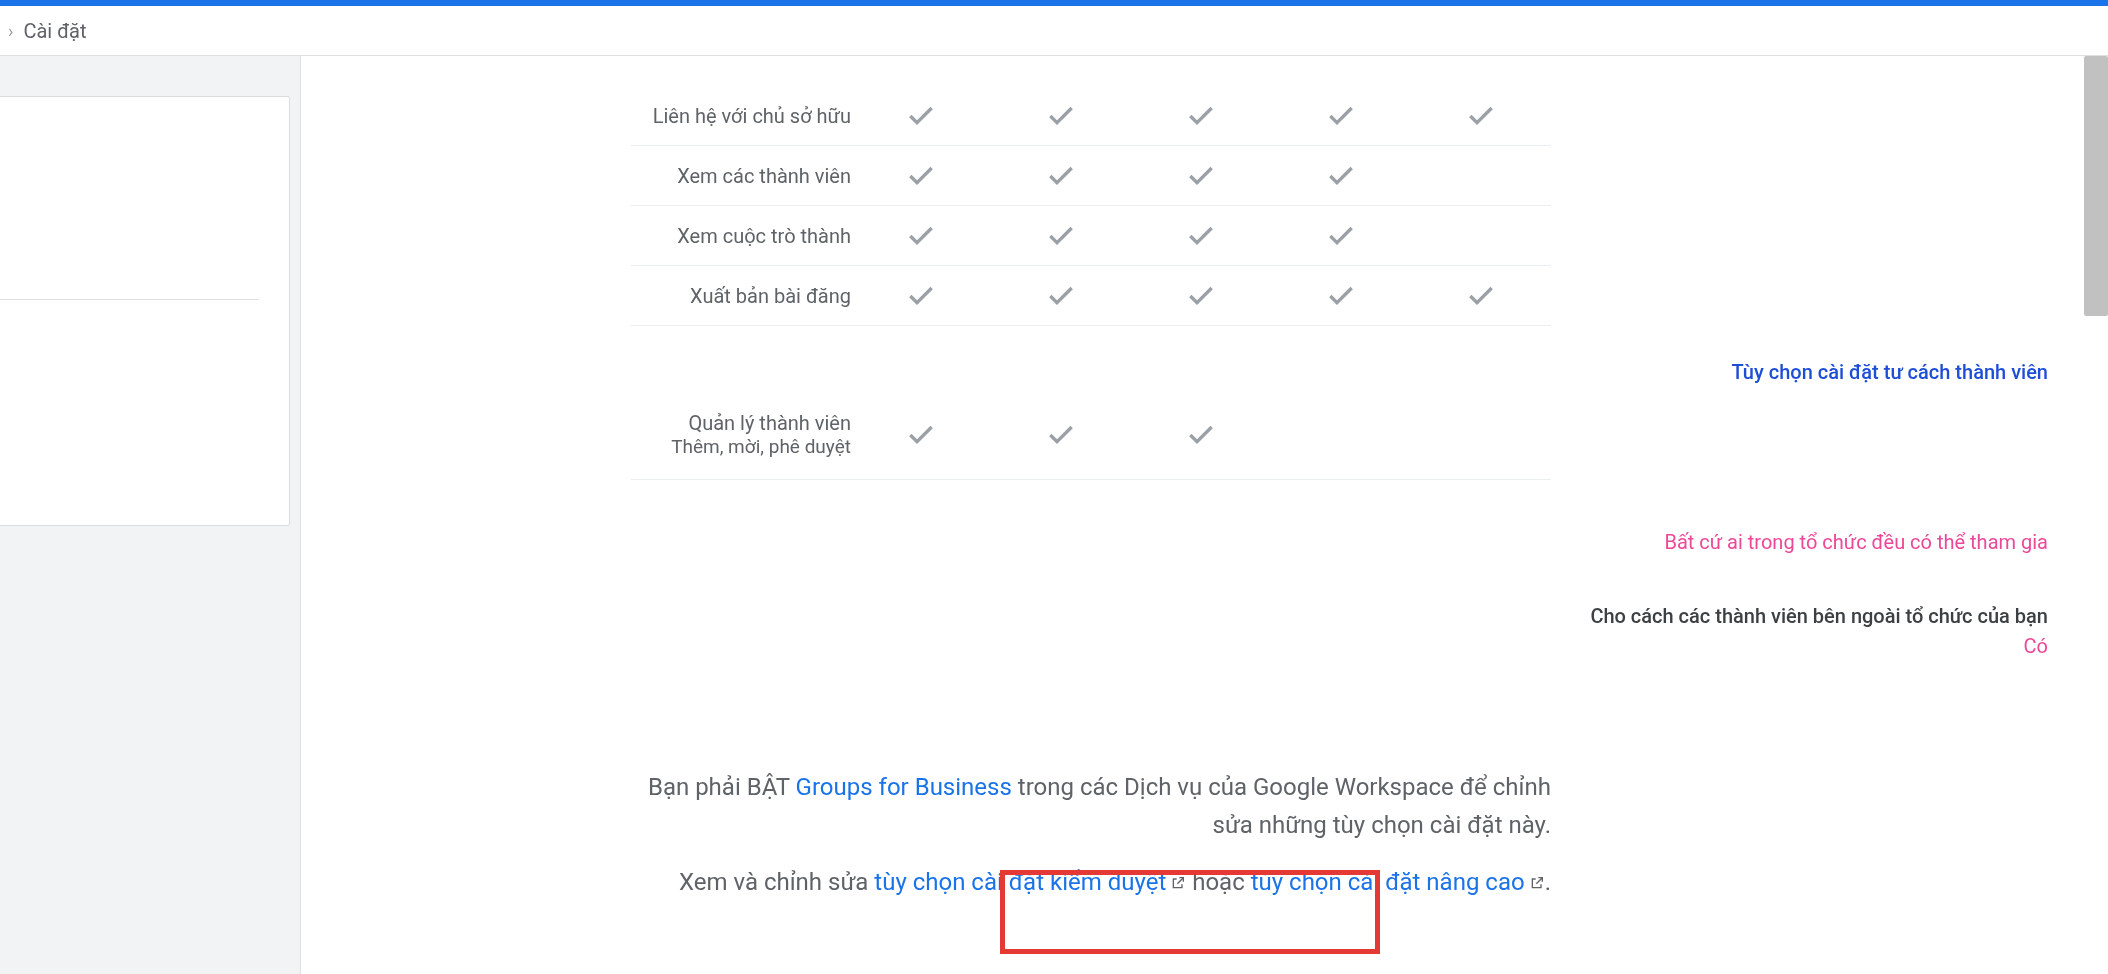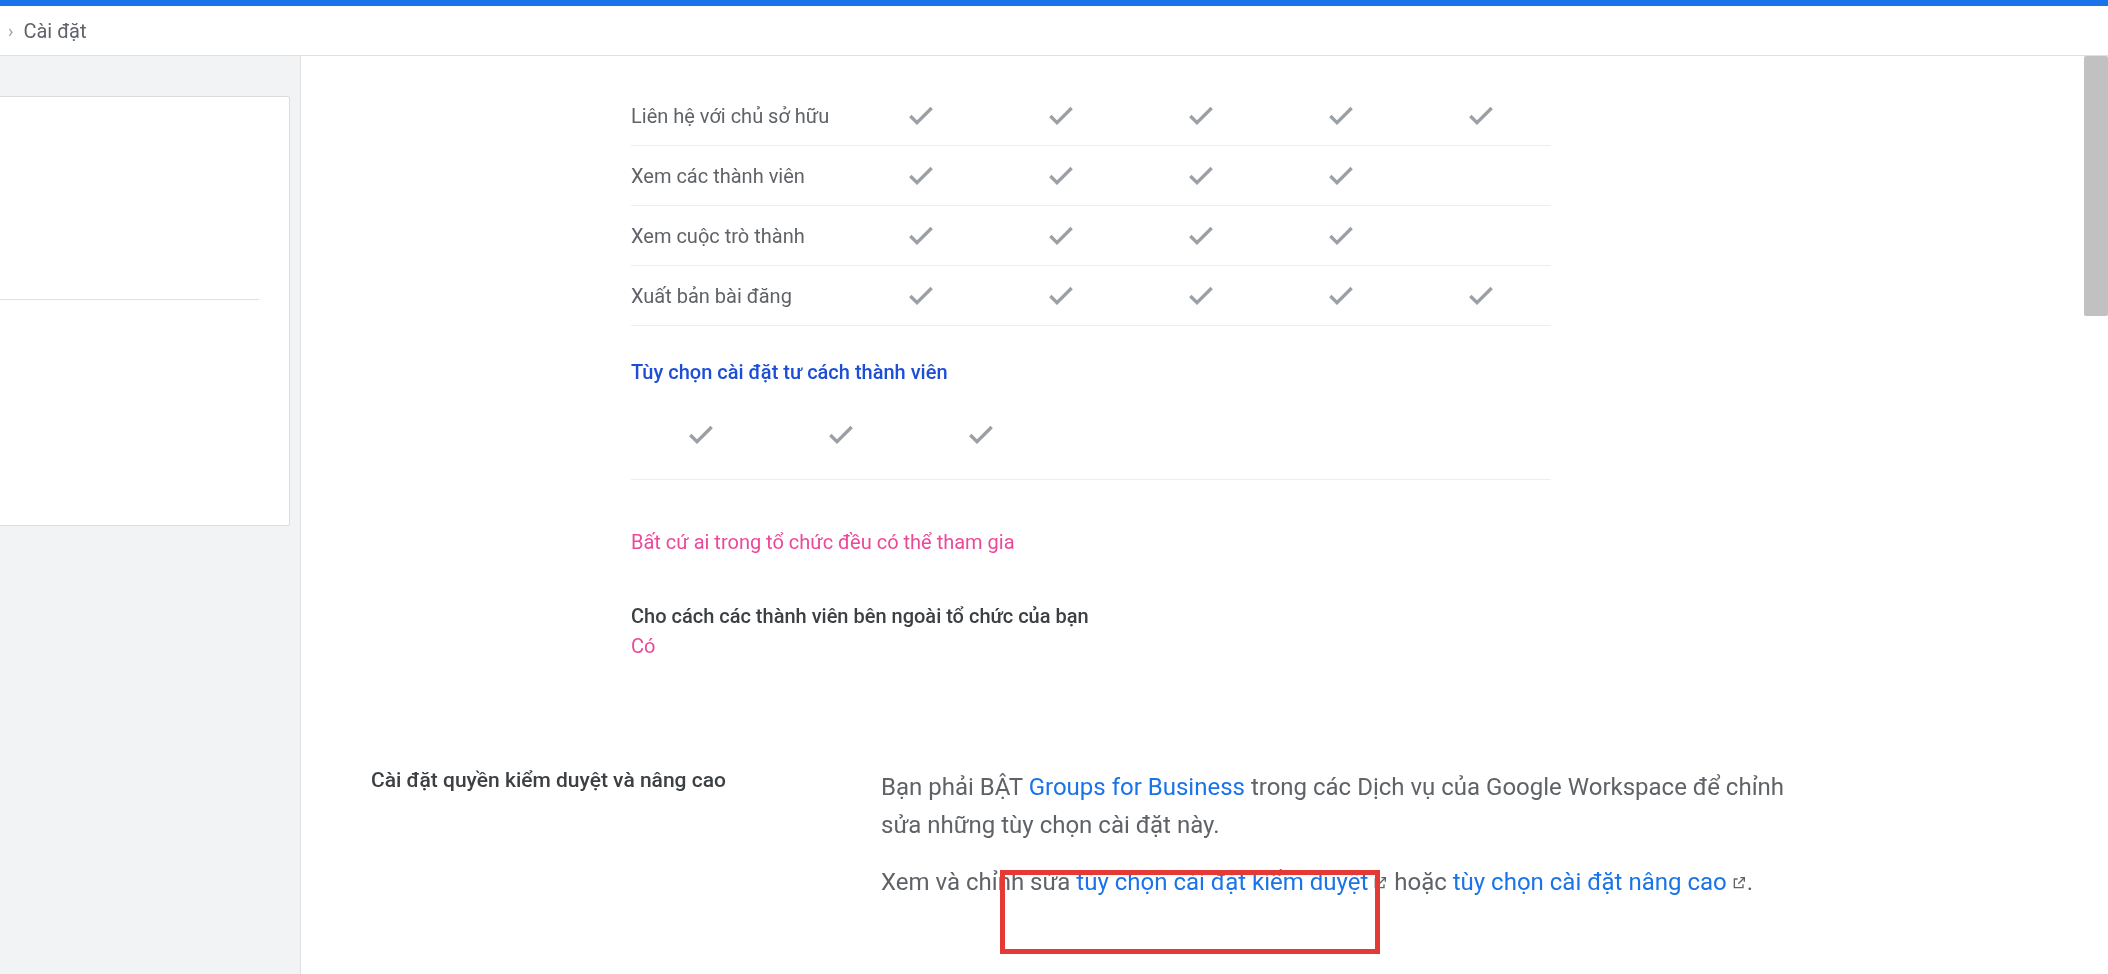--- a/index.html
+++ b/index.html
@@ -5,21 +5,21 @@
   * { box-sizing: border-box; margin: 0; padding: 0; }
   html, body { width: 2108px; height: 974px; font-family: Roboto, Arial, sans-serif; background: #f1f3f4; color: #3c4043; overflow: hidden; }
   .top-accent { height: 6px; background: #1a73e8; width: 100%; }
   .breadcrumb-bar { height: 50px; background: #fff; display: flex; align-items: center; padding-left: 8px; font-size: 20px; color: #5f6368; border-bottom: 1px solid #e0e0e0; }
   .breadcrumb-bar .chev { color: #9aa0a6; margin-right: 10px; font-size: 18px; }
   .workspace { display: flex; height: calc(100% - 56px); }
   .sidebar-col { width: 300px; flex: 0 0 300px; position: relative; background: #f1f3f4; }
   .sidebar-card { position: absolute; top: 40px; left: -70px; width: 360px; background: #fff; border: 1px solid #dadce0; border-radius: 2px; padding: 40px 30px; min-height: 430px; }
   .sidebar-card .nh { font-size: 36px; color: #3c4043; margin-top: 40px; letter-spacing: 0.2px; }
   .sidebar-card .divider { height: 1px; background: #e0e0e0; margin-top: 80px; }
-  .main-col { flex: 1; background: #fff; border-left: 1px solid #e0e0e0; position: relative; padding: 30px 60px 30px 50px; overflow: hidden; }
+  .main-col { flex: 1; background: #fff; border-left: 1px solid #e0e0e0; position: relative; padding: 30px 60px 30px 50px; overflow: hidden; text-align: right; }
   .scroll-thumb { position: absolute; right: 0; top: 0; width: 24px; height: 260px; background: #c1c1c1; border-radius: 2px; }
   .content-wrap { margin-left: 280px; }
   .perm-table { width: 100%; }
   .perm-row { display: flex; align-items: center; height: 60px; border-bottom: 1px solid #eceff1; width: 920px; }
   .perm-label { width: 300px; font-size: 20px; color: #5f6368; }
   .perm-checks { display: flex; flex: 1; }
   .perm-checks span { width: 140px; display: flex; justify-content: center; }
   .check-icon svg { width: 32px; height: 32px; stroke: #9aa0a6; stroke-width: 2.5; fill: none; }
   .section-title { font-size: 20px; font-weight: 500; color: #1d4ed8; margin-top: 34px; margin-bottom: 6px; }
   .perm-row.tall { height: 90px; }
@@ -175,20 +175,24 @@
                 <svg viewBox="0 0 24 24">
                   <polyline points="4 12 9 17 20 6"></polyline>
                 </svg>
               </span>
           </div>
         </div>
 
         <div class="section-title">Tùy chọn cài đặt tư cách thành viên</div>
 
         <div class="perm-row tall">
+          <div class="perm-label">
+            <span>Quản lý thành viên</span>
+            <span class="sub">Thêm, mời, phê duyệt</span>
+          </div>
           <div class="perm-checks">
             <span class="check-icon">
                 <svg viewBox="0 0 24 24">
                   <polyline points="4 12 9 17 20 6"></polyline>
                 </svg>
               </span>
             <span class="check-icon">
                 <svg viewBox="0 0 24 24">
                   <polyline points="4 12 9 17 20 6"></polyline>
                 </svg>
@@ -208,21 +212,20 @@
       <div class="info-block">
         <div class="info-value">Bất cứ ai trong tổ chức đều có thể tham gia</div>
       </div>
 
       <div class="info-block">
         <div class="info-label">Cho cách các thành viên bên ngoài tổ chức của bạn</div>
         <div class="info-value">Có</div>
       </div>
 
       <div class="lower-section">
-        <div class="lower-left">Cài đặt quyền kiểm duyệt và nâng cao</div>
         <div class="lower-right">
           <div>
             <span>Bạn phải BẬT </span><span class="link">Groups for Business</span><span> trong các Dịch vụ của Google Workspace để chỉnh sửa những tùy chọn cài đặt này.</span>
           </div>
           <div style="margin-top:18px">
             <span>Xem và chỉnh sửa </span><span class="link u">tùy chọn cài đặt kiểm duyệt</span><span class="ext-icon"><svg viewBox="0 0 24 24">
                   <path d="M14 4h6v6"></path>
                   <path d="M20 4l-9 9"></path>
                   <path d="M18 14v5H5V6h5"></path>
                 </svg></span><span> hoặc </span><span class="link">tùy chọn cài đặt nâng cao</span><span class="ext-icon"><svg viewBox="0 0 24 24">

